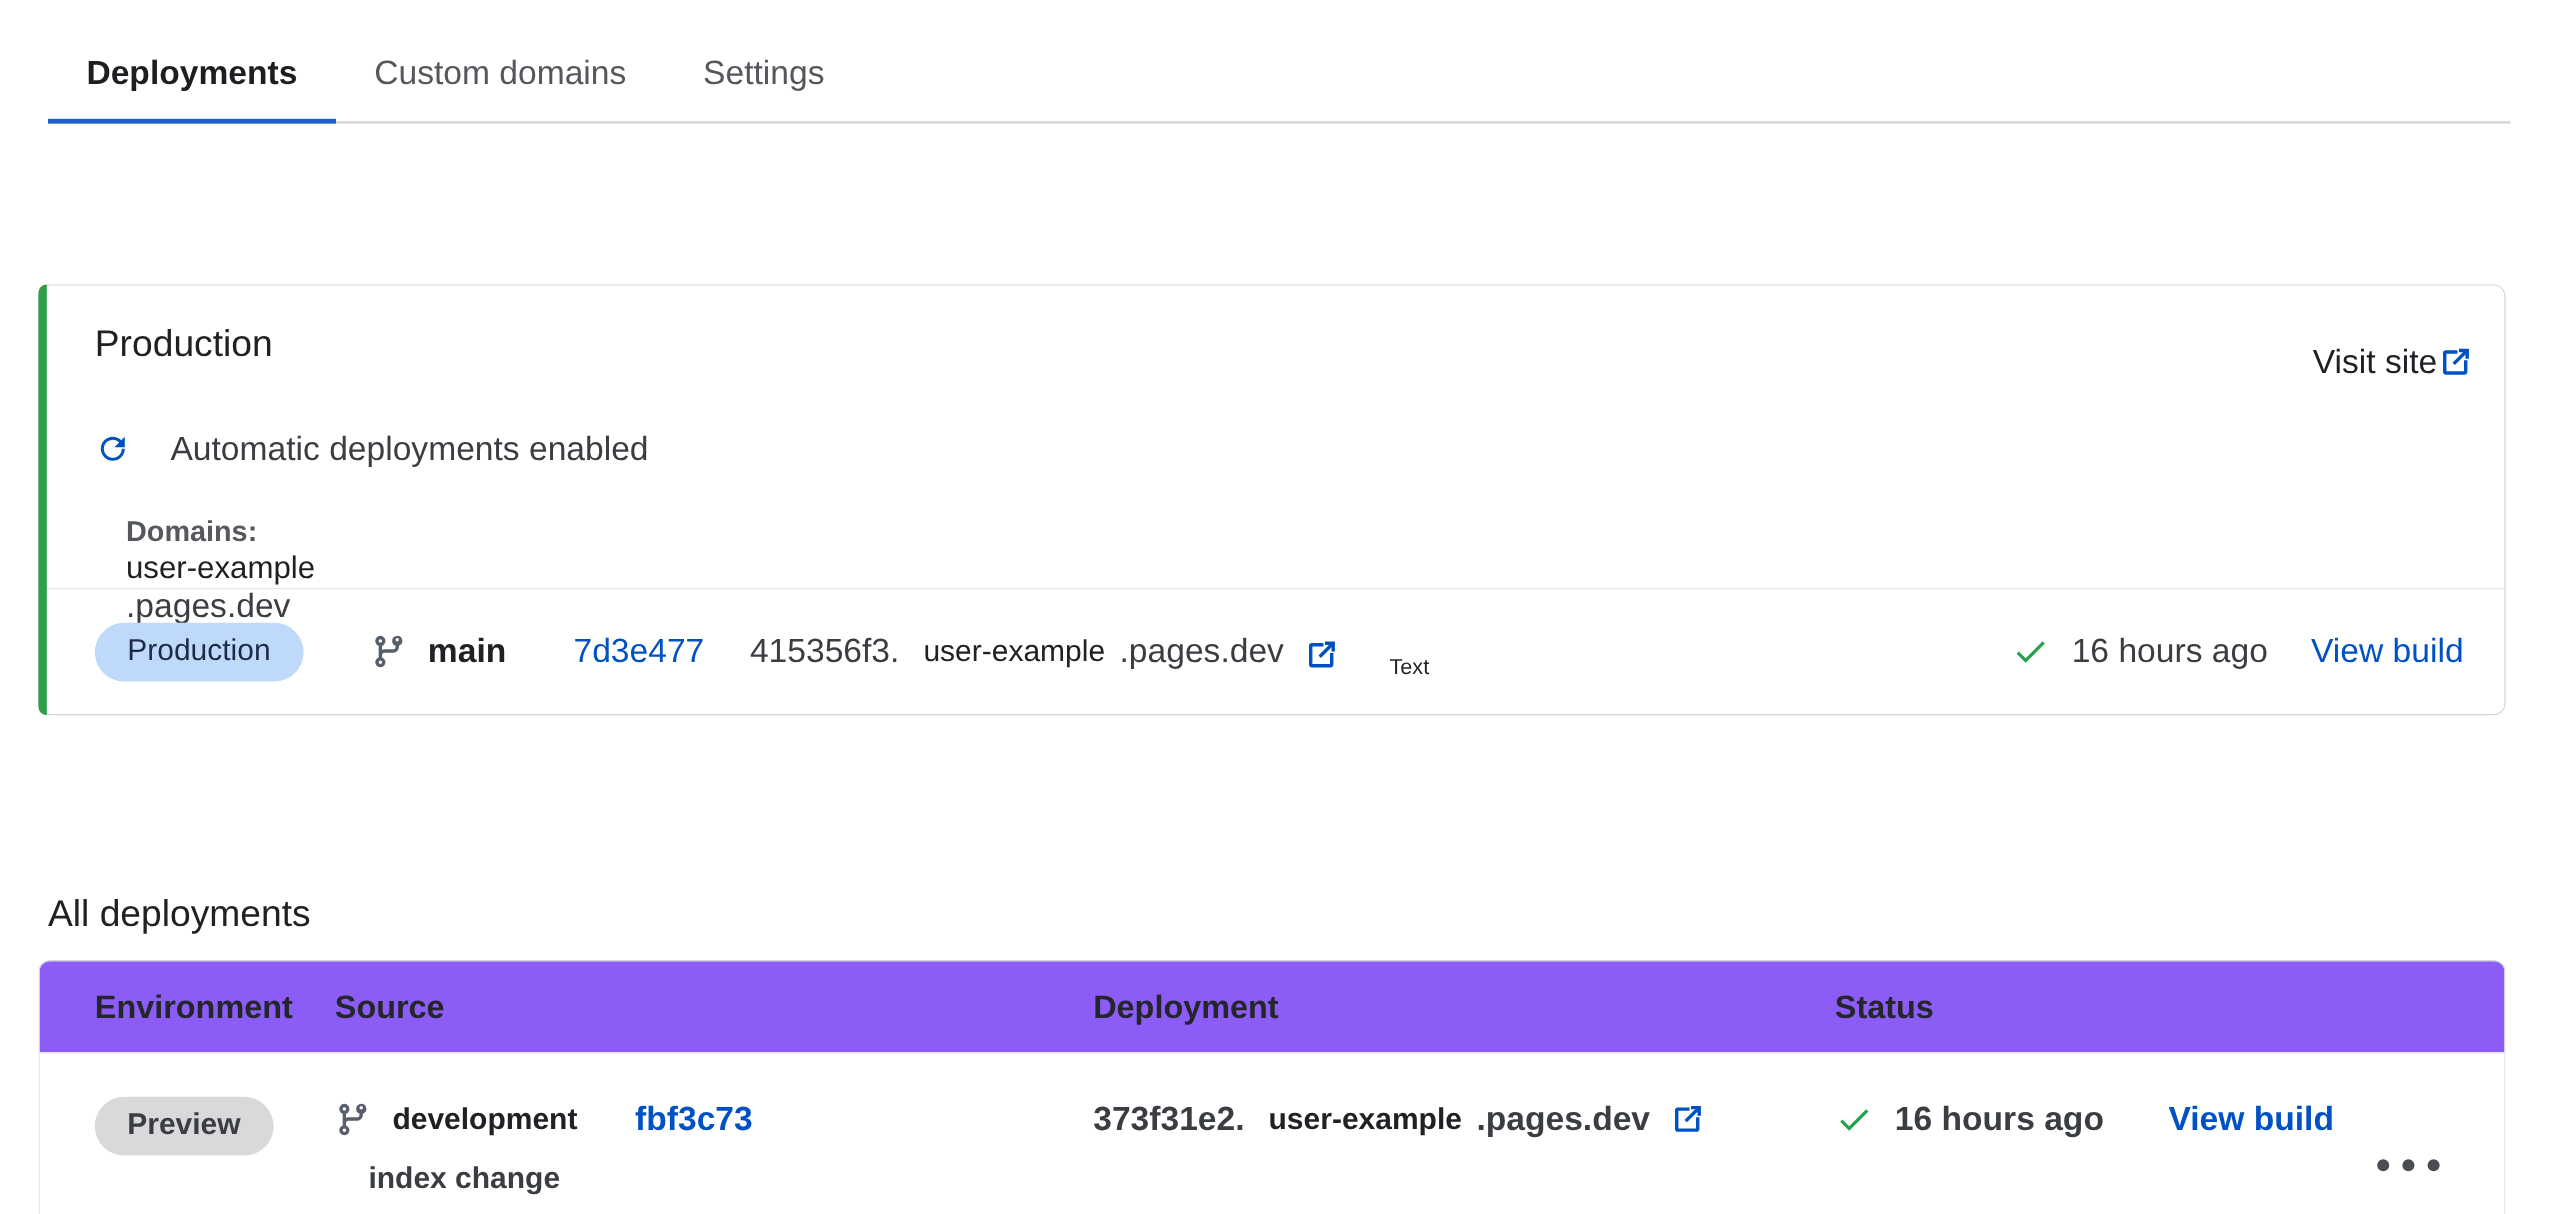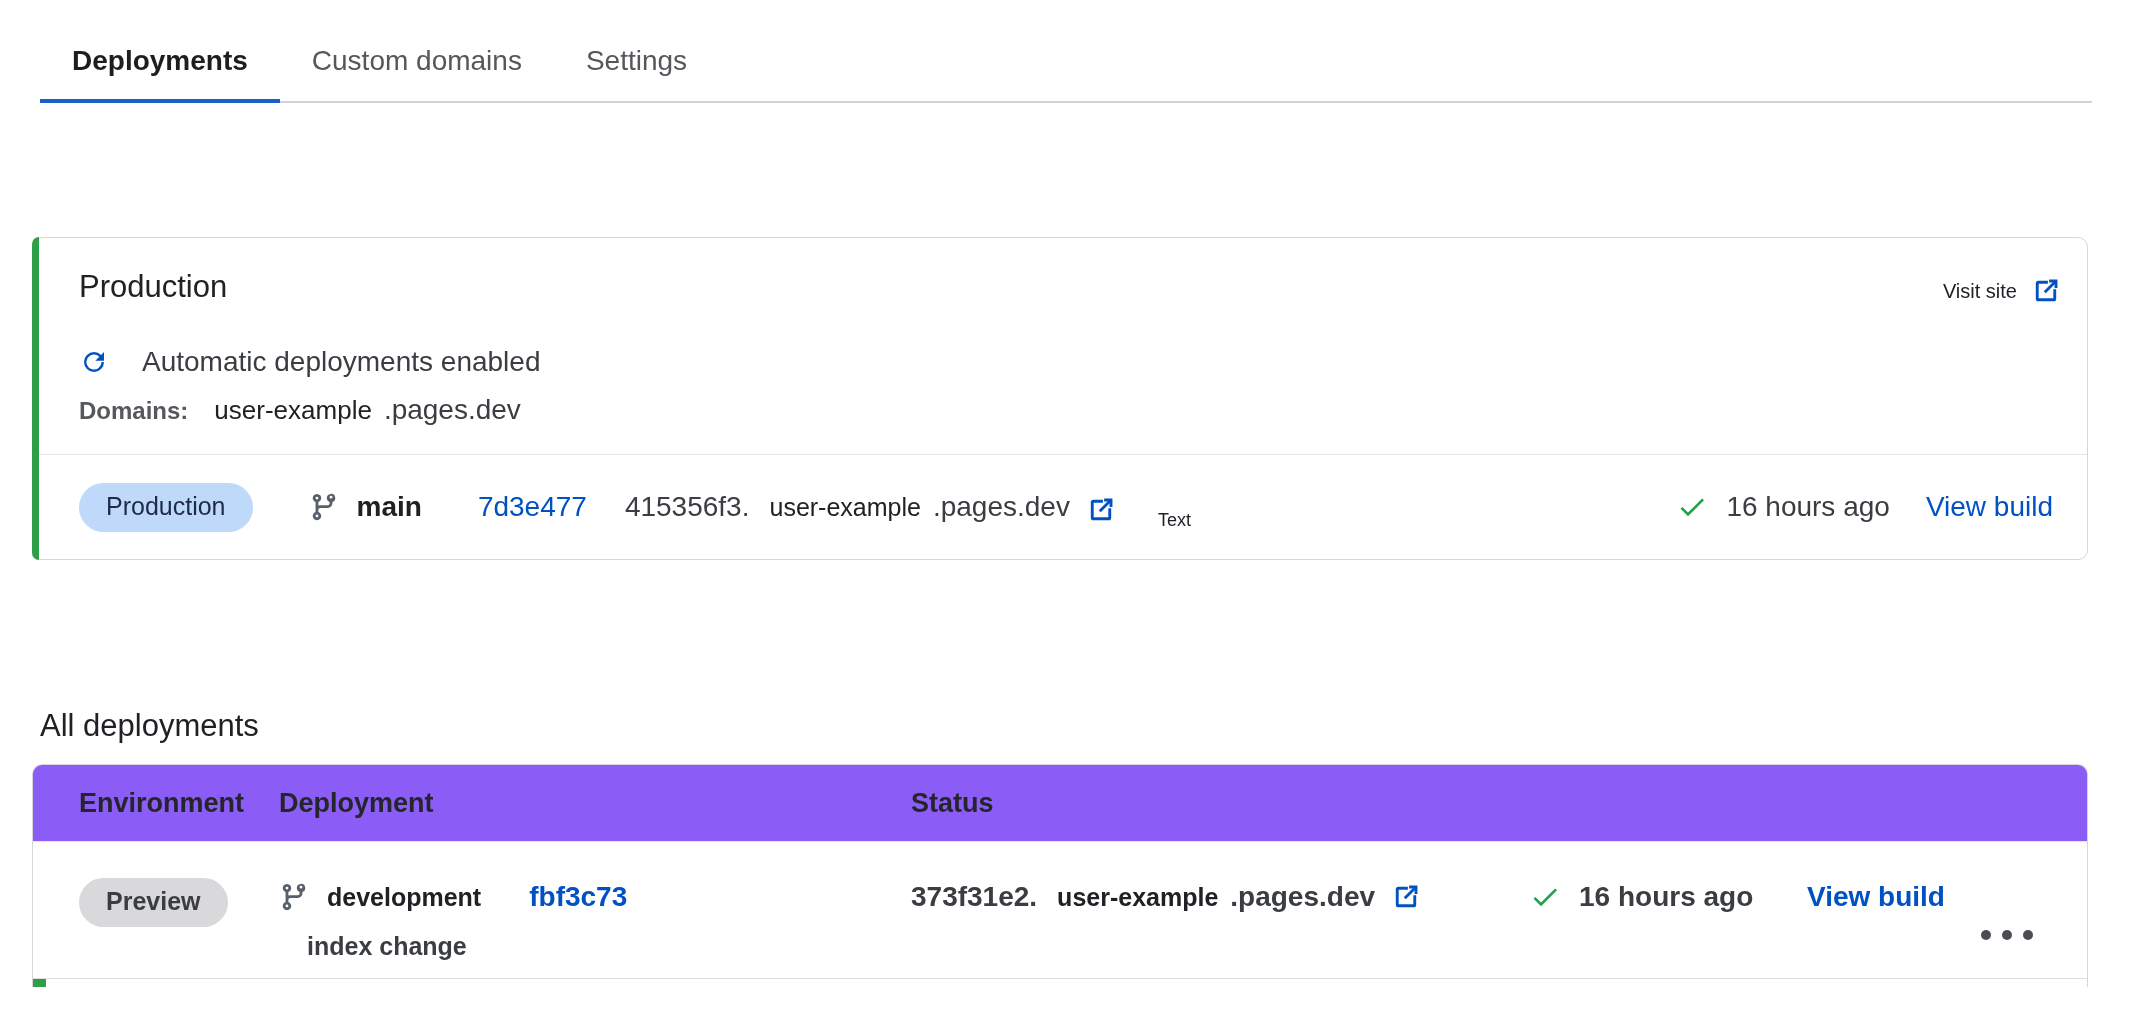--- a/index.html
+++ b/index.html
@@ -48,33 +48,33 @@
     position: absolute;
     left: -1px; top: -1px; bottom: -1px;
     width: 7px;
     background: #2f9e48;
     border-radius: 10px 0 0 10px;
   }
   .card-upper { padding: 30px 26px 0 46px; }
   .card-head { display: flex; justify-content: space-between; align-items: flex-start; }
   .card-title { font-size: 31px; line-height: 38px; font-weight: 500; color: #202124; }
   .visit-link {
-    display: flex; align-items: center; gap: 14px;
-    font-size: 20px; color: #1d2025; font-weight: 500;
-    margin-top: 8px; cursor: pointer; text-decoration: none;
+    display: flex; align-items: center; 
+    font-size: 28px; color: #1d2025; font-weight: 500;
+    margin-top: 18px; cursor: pointer; text-decoration: none;
   }
   .auto-line {
     margin-top: 40px;
     display: flex; align-items: center; gap: 33px;
     font-size: 28px; color: #3a3d41; height: 32px;
   }
   .domains-line {
-    margin-top: 16px;
+    margin-top: 40px;
     display: flex; align-items: baseline;
-    font-size: 28px; height: 34px;
+    font-size: 28px; height: 34px; flex-direction: column;
   }
   .domains-label { font-size: 24px; font-weight: 700; color: #55585c; }
   .domain-name { margin-left: 26px; color: #202124; font-size: 26px; }
   .domain-suffix { margin-left: 12px; color: #3a3d41; }
 
   .card-row {
     margin-top: 26px;
     border-top: 1px solid #e4e5e7;
     height: 105px;
     display: flex; align-items: center;
@@ -236,20 +236,21 @@
       <a class="view-build">View build</a>
     </span>
   </div>
 </div>
 
 <div class="section-heading">All deployments</div>
 
 <div class="table">
   <div class="thead">
     <div>Environment</div>
+    <div>Source</div>
     <div>Deployment</div>
     <div>Status</div>
   </div>
 
   <div class="trow">
     <div class="cell">
       <span class="badge badge-gray">Preview</span>
     </div>
     <div class="cell">
       <div class="line1">

